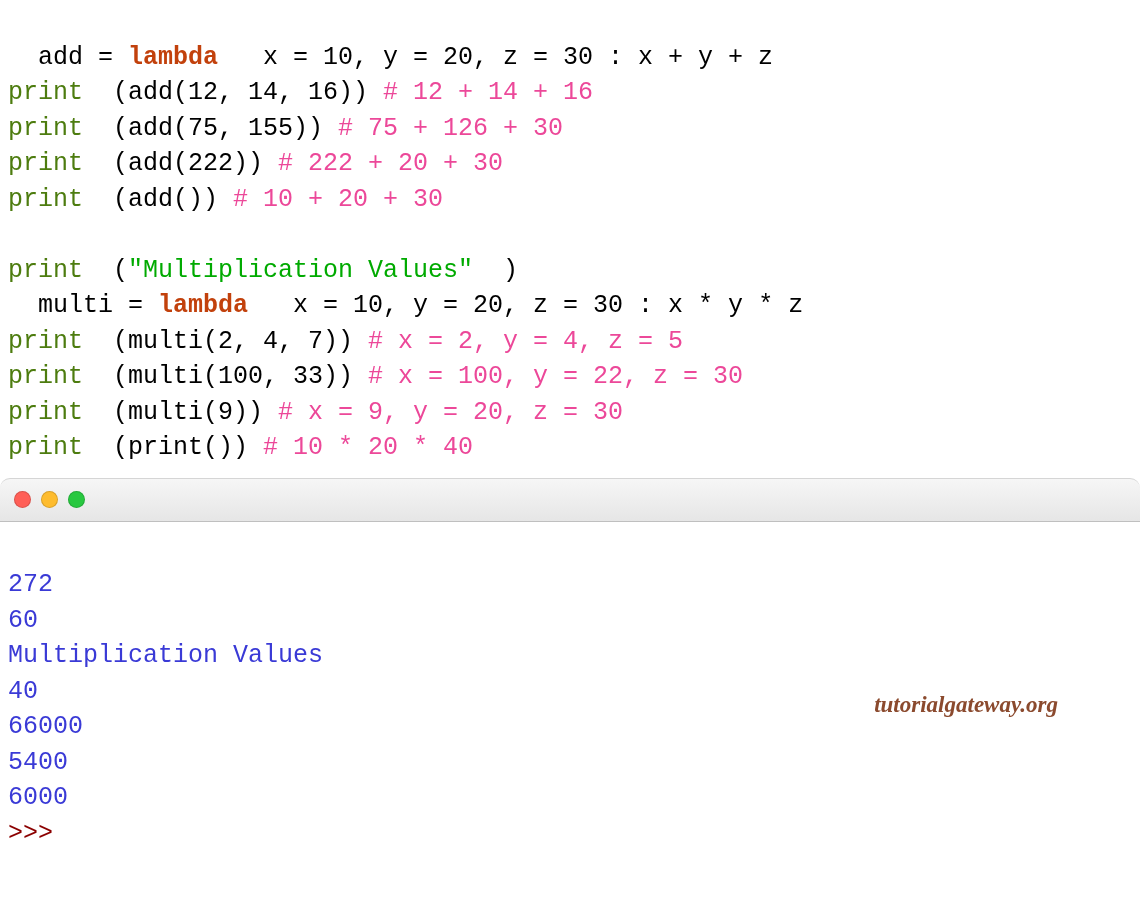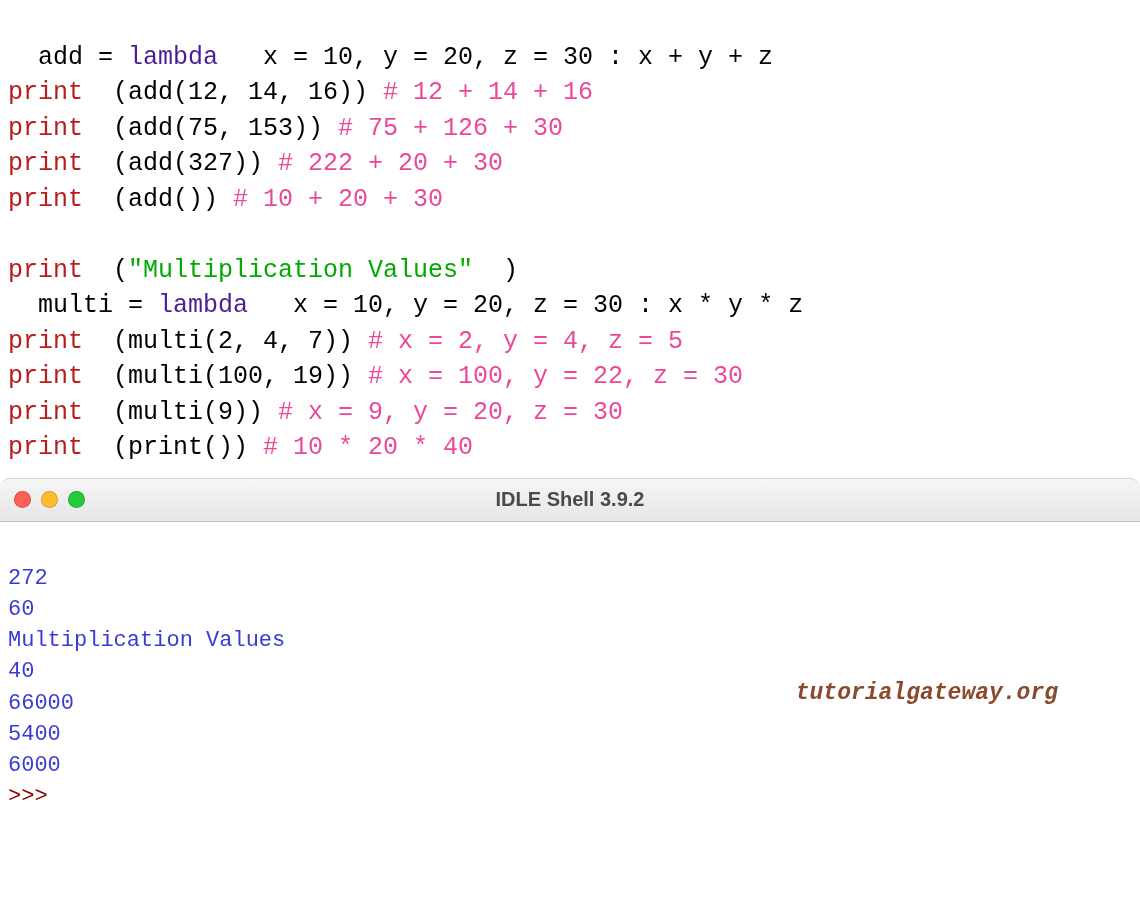--- a/index.html
+++ b/index.html
@@ -12,22 +12,22 @@
     line-height:1.42;
     color:#000;
     position:relative;
     overflow:hidden;
   }
   .editor {
     padding:4px 8px 12px 8px;
     white-space:pre;
   }
   .t-black { color:#000000;margin-left:30px; }
-  .t-keyword { color:#4c1d95; } 
-  .t-builtin { color:#b91c1c;text-align:center; } 
+  .t-keyword { color:#c2410c;font-weight:bold; } 
+  .t-builtin { color:#4d7c0f;text-align:center; } 
   .t-comment { color:#ec4899; } 
   .t-string { color:#00aa00; } 
 
   .titlebar {
     height:44px;
     width:100%;
     background:linear-gradient(#f6f6f6,#e6e6e6);
     border-top:1px solid #d5d5d5;
     border-bottom:1px solid #bfbfbf;
     position:relative;
@@ -56,61 +56,60 @@
     font-weight:600;
     color:#4a4a4a;
     pointer-events:none;
   }
 
   .shell {
     padding:10px 8px 8px 8px;
     white-space:pre;
     color:#3a3ad6;
     font-family:"Menlo","Consolas","Courier New",monospace;
-    font-size:22px;
+    font-size:25px;
     line-height:1.42;
   }
   .prompt { color:#8b0000; }
 
   .watermark {
     position:absolute;
     right:82px;
-    bottom:200px;
-    font-family:Liberation Mono, monospace;
+    bottom:188px;
+    font-family:Liberation Serif, serif;
     font-style:italic;
     font-weight:700;
     font-size:23px;
     color:#8b4a2e;
   }
 </style>
 </head>
 <body>
 
 <div class="editor">
 <span class="t-black">add = </span><span class="t-keyword">lambda</span><span class="t-black"> x = 10, y = 20, z = 30 : x + y + z</span>
 <span class="t-builtin">print</span><span class="t-black">(add(12, 14, 16)) </span><span class="t-comment"># 12 + 14 + 16</span>
-<span class="t-builtin">print</span><span class="t-black">(add(75, 153)) </span><span class="t-comment"># 75 + 126 + 30</span>
-<span class="t-builtin">print</span><span class="t-black">(add(327)) </span><span class="t-comment"># 222 + 20 + 30</span>
+<span class="t-builtin">print</span><span class="t-black">(add(75, 155)) </span><span class="t-comment"># 75 + 126 + 30</span>
+<span class="t-builtin">print</span><span class="t-black">(add(222)) </span><span class="t-comment"># 222 + 20 + 30</span>
 <span class="t-builtin">print</span><span class="t-black">(add()) </span><span class="t-comment"># 10 + 20 + 30</span>
 <span></span>
 <span class="t-builtin">print</span><span class="t-black">(</span><span class="t-string">"Multiplication Values"</span><span class="t-black">)</span>
 <span class="t-black">multi = </span><span class="t-keyword">lambda</span><span class="t-black"> x = 10, y = 20, z = 30 : x * y * z</span>
 <span class="t-builtin">print</span><span class="t-black">(multi(2, 4, 7)) </span><span class="t-comment"># x = 2, y = 4, z = 5</span>
-<span class="t-builtin">print</span><span class="t-black">(multi(100, 19)) </span><span class="t-comment"># x = 100, y = 22, z = 30</span>
+<span class="t-builtin">print</span><span class="t-black">(multi(100, 33)) </span><span class="t-comment"># x = 100, y = 22, z = 30</span>
 <span class="t-builtin">print</span><span class="t-black">(multi(9)) </span><span class="t-comment"># x = 9, y = 20, z = 30</span>
 <span class="t-builtin">print</span><span class="t-black">(print()) </span><span class="t-comment"># 10 * 20 * 40</span>
 </div>
 
 <div class="titlebar">
   <div class="traffic">
     <div class="dot red"></div>
     <div class="dot yellow"></div>
     <div class="dot green"></div>
   </div>
-  <div class="title">IDLE Shell 3.9.2</div>
 </div>
 
 <div class="shell">
 <span>272</span>
 <span>60</span>
 <span>Multiplication Values</span>
 <span>40</span>
 <span>66000</span>
 <span>5400</span>
 <span>6000</span>

